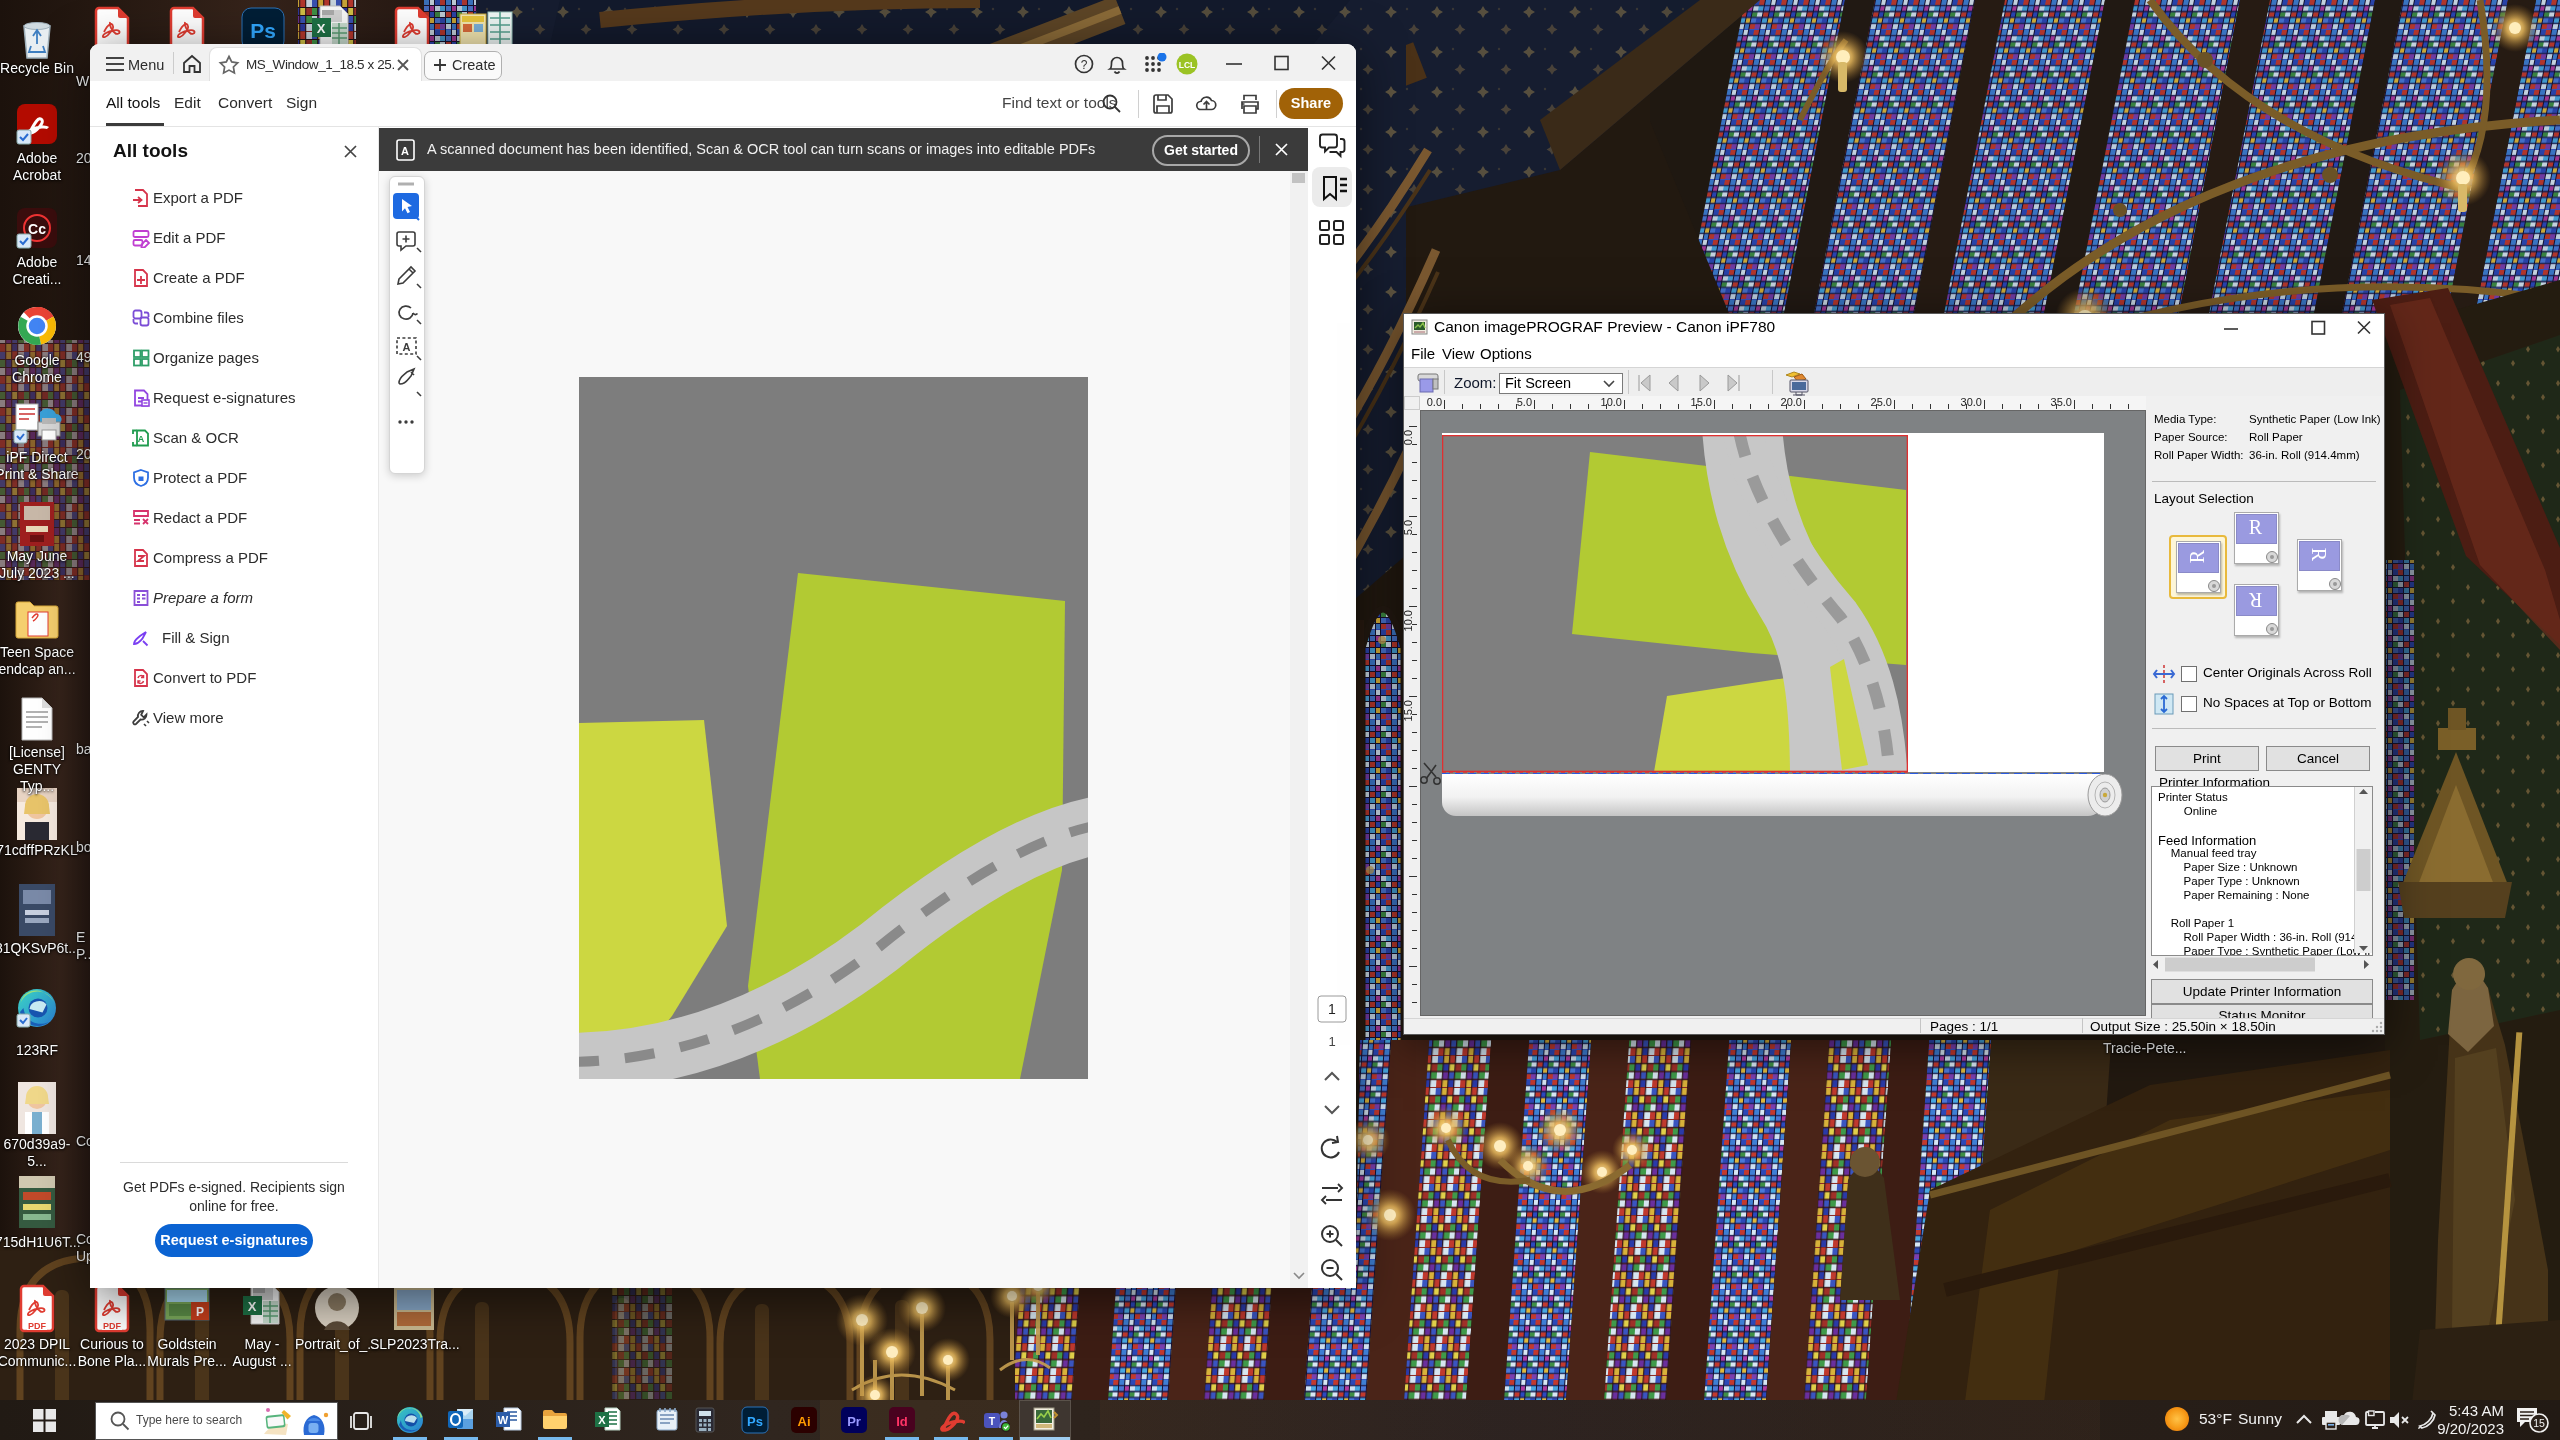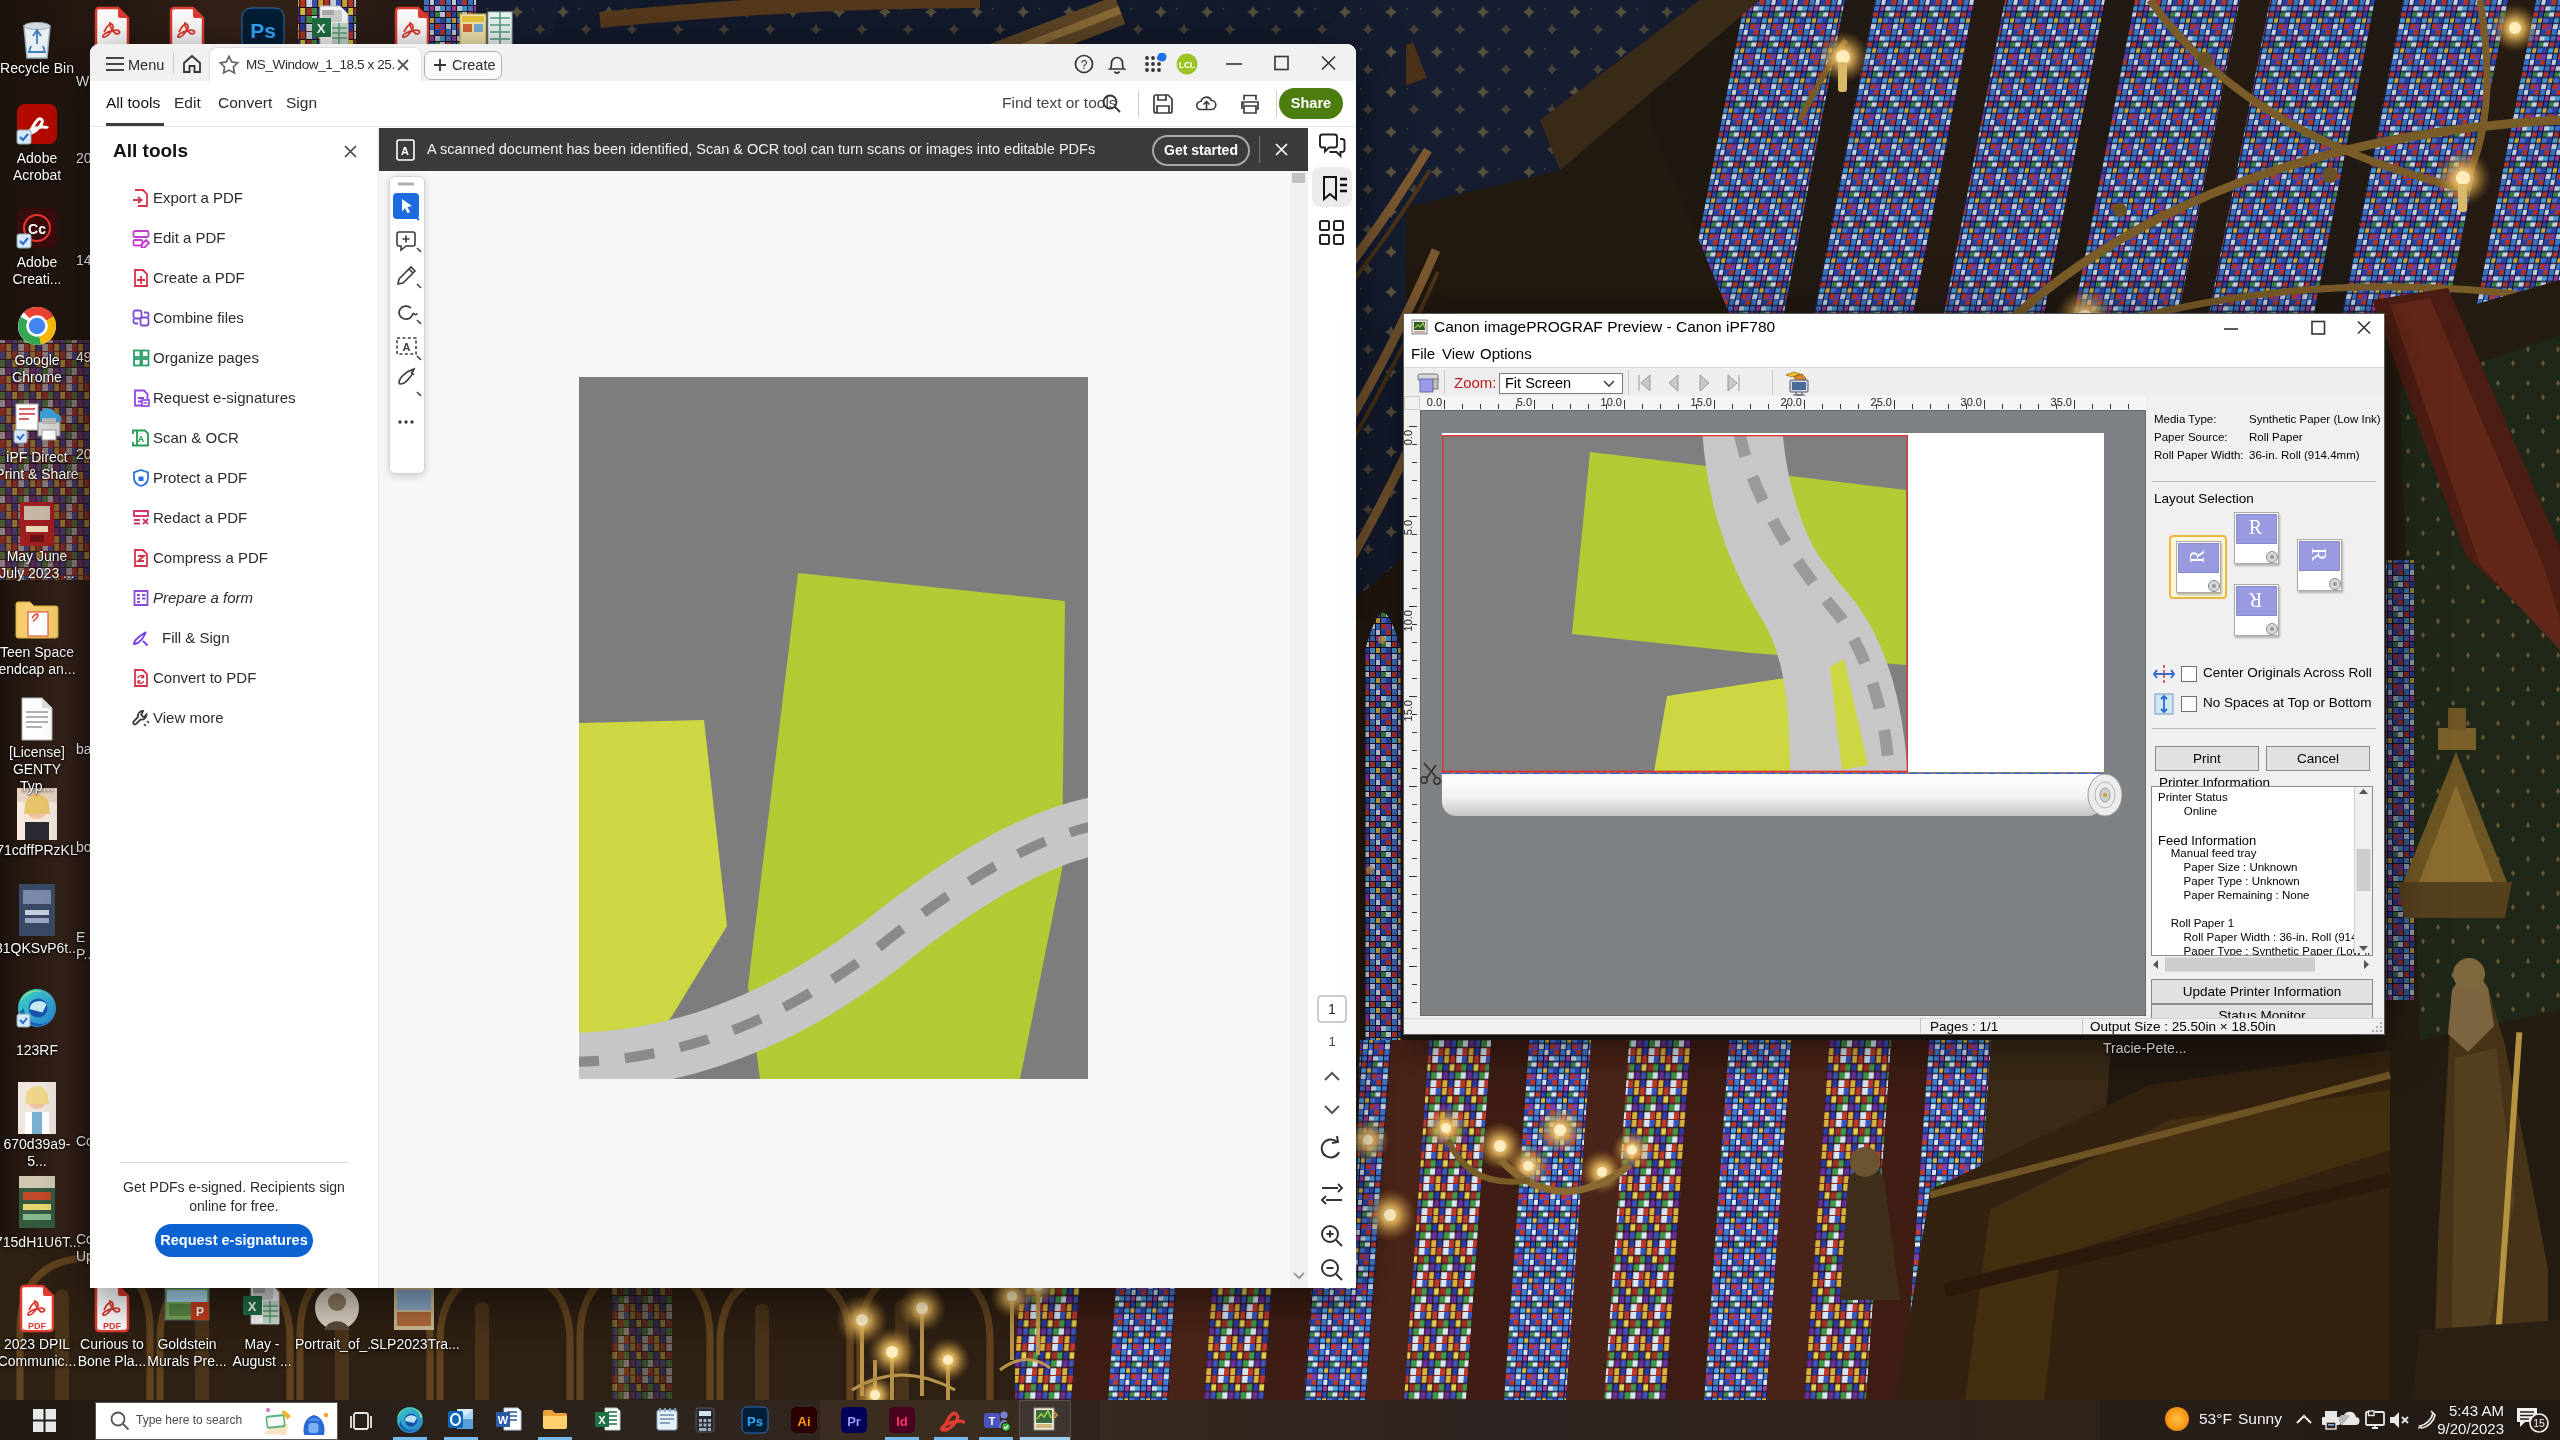--- a/index.html
+++ b/index.html
@@ -565,21 +565,21 @@
         <circle cx="8" cy="8" r="6.5" fill="none" stroke="#333" stroke-width="1.8"></circle>
         <path d="M13 13 L18 18" stroke="#333" stroke-width="1.8"></path>
       </svg>
   <div class="abs" style="left:1048px;top:46px;width:1px;height:28px;background:#d0d0d0;"></div>
   <svg class="abs" style="left:1062px;top:49px" width="120" height="24">
     <path d="M2 4 a2 2 0 0 1 2-2 h12 l4 4 v12 a2 2 0 0 1 -2 2 h-14 a2 2 0 0 1 -2-2 Z M6 2 v5 h8 v-5 M5 20 v-7 h12 v7" fill="none" stroke="#3c3c3c" stroke-width="1.7"></path>
     <path d="M49 9 a5.5 5.5 0 0 1 10.5-1.5 a4.5 4.5 0 0 1 -.5 9 h-10 a4 4 0 0 1 -.5-8 M54.5 16 v-7 M51.5 11.5 l3-3 3 3" fill="none" stroke="#3c3c3c" stroke-width="1.7"></path>
     <path d="M92 7 V2.5 h12 V7 M90 16 v-7 h16 v7 h-2.5 M92 13 v7 h12 v-7 Z M90.5 11 h2" fill="none" stroke="#3c3c3c" stroke-width="1.7"></path>
   </svg>
   <div class="abs" style="left:1186px;top:46px;width:1px;height:28px;background:#d0d0d0;"></div>
-  <div class="abs" style="left:1189px;top:44px;width:64px;height:31px;background:#4d7c0f;border-radius:16px;color:#fff;font-size:14.5px;font-weight:bold;text-align:center;line-height:31px;">Share</div>
+  <div class="abs" style="left:1189px;top:44px;width:64px;height:31px;background:#a16207;border-radius:16px;color:#fff;font-size:14.5px;font-weight:bold;text-align:center;line-height:31px;">Share</div>
   <div class="abs" style="left:0;top:82px;width:1266px;height:1px;background:#e4e4e4;"></div>
 
   <div class="abs" style="left:0;top:83px;width:288px;height:1161px;background:#fff;border-right:1px solid #e8e8e8;"></div>
   <div class="abs" style="left:23px;top:96px;font-size:19px;font-weight:bold;color:#121212;">All tools</div>
   <svg class="abs" style="left:253px;top:100px" width="16" height="16">
         <path d="M2 2 L13 13 M13 2 L2 13" stroke="#444" stroke-width="1.7"></path>
       </svg>
   <div class="abs" style="left:41px;top:144px;width:20px;height:20px;">
         <svg width="20" height="20" style="position:absolute;left:0;top:0">
           <path d="M4 2 h8 l4 4 v12 h-9" fill="none" stroke="#d6344b" stroke-width="1.8"></path>
@@ -798,21 +798,21 @@
   <div class="abs" style="left:76px;top:31px;font-size:15px;color:#000;">Options</div>
   <div class="abs" style="left:133px;top:31px;font-size:15px;color:#000;margin-top:24px;">Help</div>
   <div class="abs" style="left:0;top:53px;width:980px;height:1px;background:#d5d5d5;"></div>
   <div class="abs" style="left:0;top:54px;width:980px;height:28px;background:#eee;border-bottom:1px solid #c8c8c8;"></div>
   <svg class="abs" style="left:12px;top:57px" width="26" height="24">
     <rect x="2" y="3" width="20" height="7" rx="2" fill="#d8d8d8" stroke="#777"></rect>
     <rect x="4" y="8" width="13" height="13" fill="#9a9ae8" stroke="#6a6ab0"></rect>
     <rect x="17" y="8" width="5" height="10" fill="#c0c0c0" stroke="#777"></rect>
   </svg>
   <div class="abs" style="left:40px;top:56px;width:1px;height:24px;background:#c8c8c8;"></div>
-  <div class="abs" style="left:50px;top:60px;font-size:15px;color:#b91c1c;">Zoom:</div>
+  <div class="abs" style="left:50px;top:60px;font-size:15px;color:#0f172a;">Zoom:</div>
   <div class="abs" style="left:95px;top:59px;width:122px;height:19px;background:#fff;border:1px solid #7a7a7a;"></div>
   <div class="abs" style="left:101px;top:61px;font-size:14.5px;color:#000;">Fit Screen</div>
   <svg class="abs" style="left:198px;top:65px" width="14" height="10">
         <path d="M2 2 l5 5 5-5" stroke="#444" stroke-width="1.6" fill="none"></path>
       </svg>
   <div class="abs" style="left:224px;top:56px;width:1px;height:24px;background:#c8c8c8;"></div>
   <svg class="abs" style="left:232px;top:58px" width="130" height="22">
     <g fill="#c9c9c9" stroke="#9a9a9a" stroke-width="1">
       <path d="M3 3 v16 M14 3 L5 11 L14 19 Z"></path>
       <path d="M42 3 L33 11 L42 19 Z"></path>

